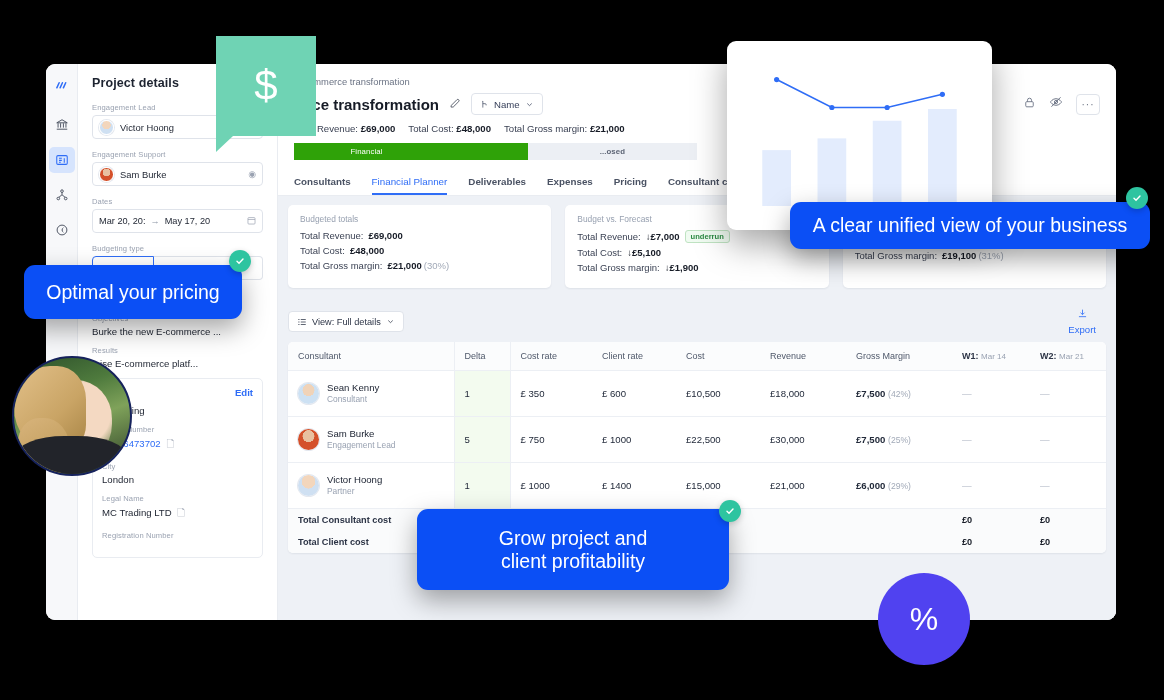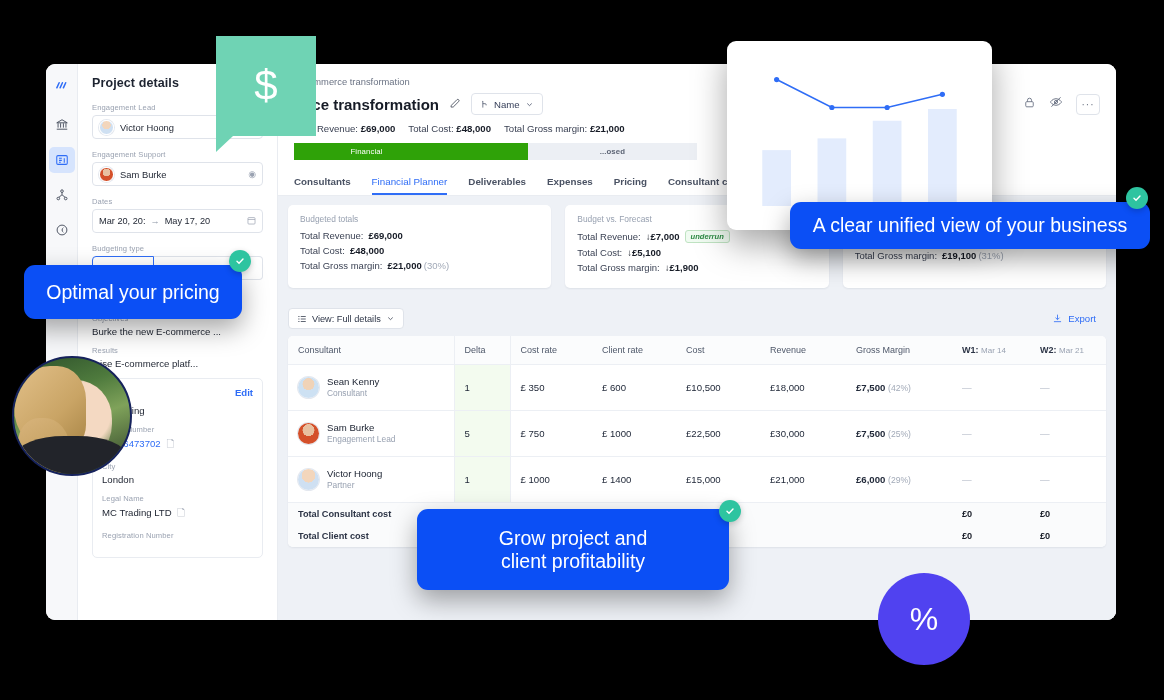--- a/index.html
+++ b/index.html
@@ -139,32 +139,32 @@
     flex: 1; box-shadow: 0 1px 2px rgba(20,30,60,.07);
   }
   .sum-title { font-size: 8.4px; color: #97a0b0; margin-bottom: 6px; }
   .sum-line { font-size: 9.5px; color: #3b4254; margin-bottom: 4px; display: flex; align-items: center; gap: 5px;}
   .sum-line b { color: #161b26; }
   .muted-pct { color: #a2aab8; }
   .down-green { color: #1f9d3f; font-weight: bold; }
   .down-red { color: #e23b2e; font-weight: bold; }
   .underrun-badge {
     border: 1px solid #bfe3c2; background: #f0fbf1; color: #2e8b45;
-    font-size: 7.6px; border-radius: 3px; padding: 1px 5px; font-weight: bold; font-style: italic;
+    font-size: 7.6px; border-radius: 3px; padding: 1px 5px; font-weight: bold;
   }
 
   #toolbar-row { display: flex; align-items: center; margin: 20px 0 7px 0; }
   #view-chip {
     background: #fff; border: 1px solid #dfe3ea; border-radius: 4px;
     height: 21px; display: flex; align-items: center; gap: 5px;
     padding: 0 8px; font-size: 9.2px; color: #2c3446;
   }
   #export-btn {
     margin-left: auto; color: #2f6df6; font-size: 9.6px;
-    display: flex; align-items: center; gap: 5px; padding-right: 10px;
+    display: flex; align-items: center; gap: 5px; padding-right: 10px; flex-direction: column;
   }
 
   
   #table-card { background: #fff; border-radius: 5px; overflow: hidden; box-shadow: 0 1px 2px rgba(20,30,60,.07);}
   table { border-collapse: collapse; width: 100%; table-layout: fixed; }
   th {
     font-size: 9px; font-weight: normal; color: #4f586a; text-align: left;
     padding: 9px 10px; background: #fbfcfd; border-bottom: 1px solid #eceff4;
     white-space: nowrap;
   }

